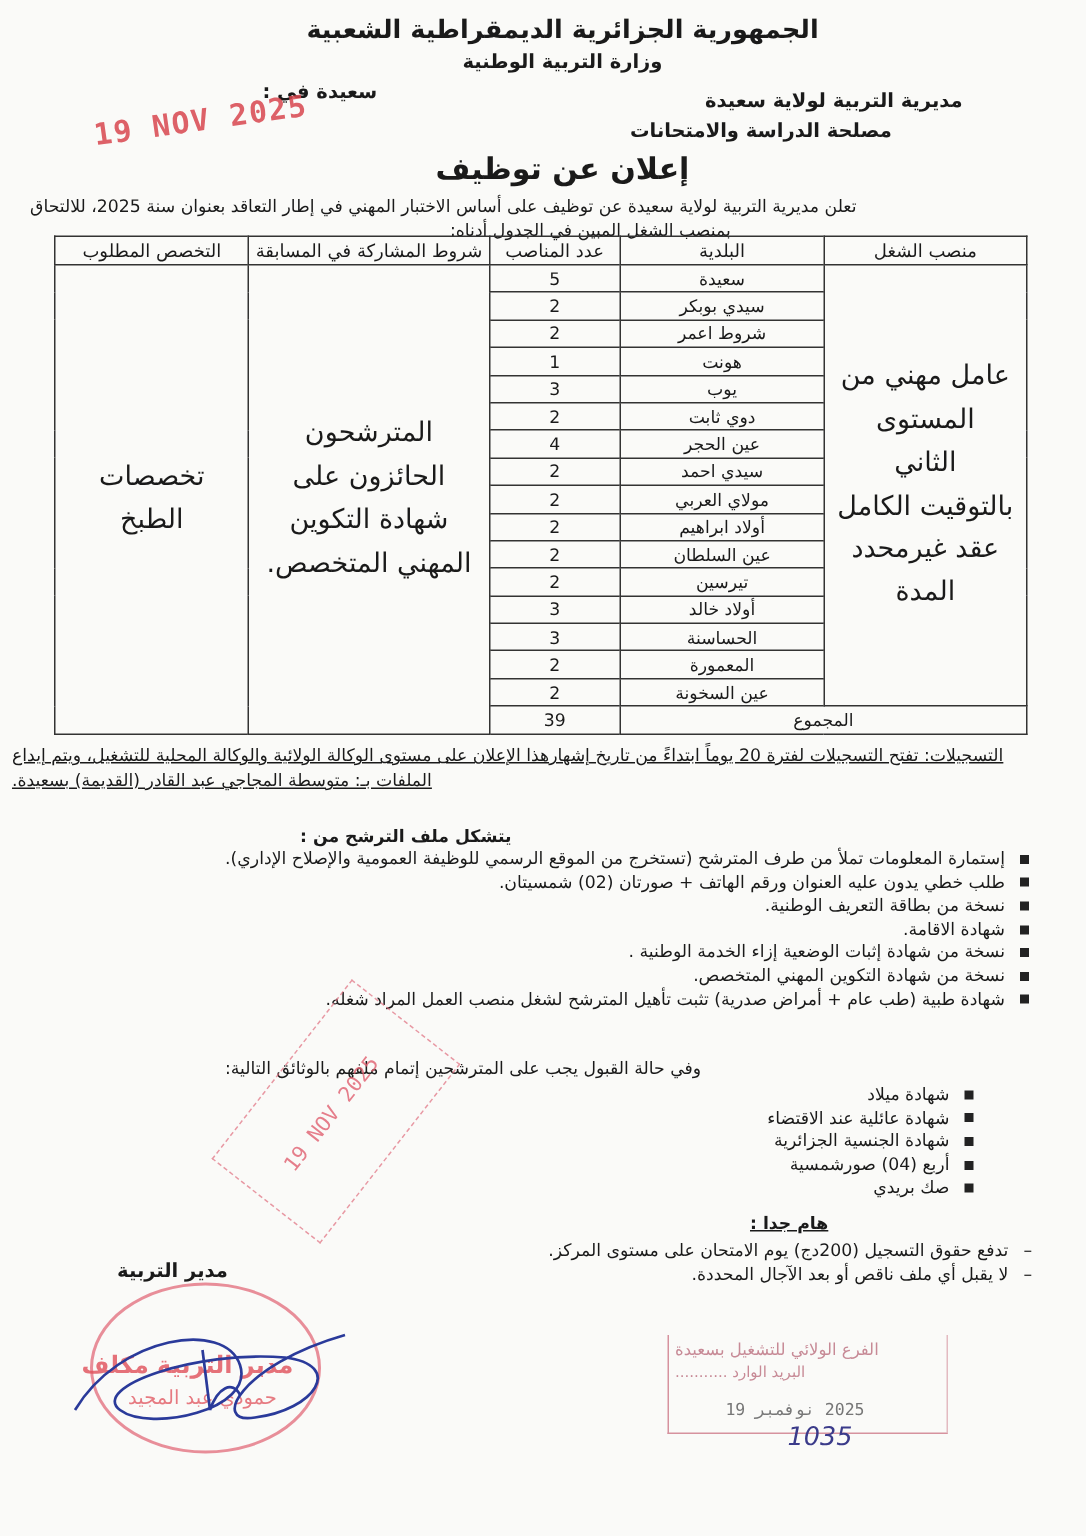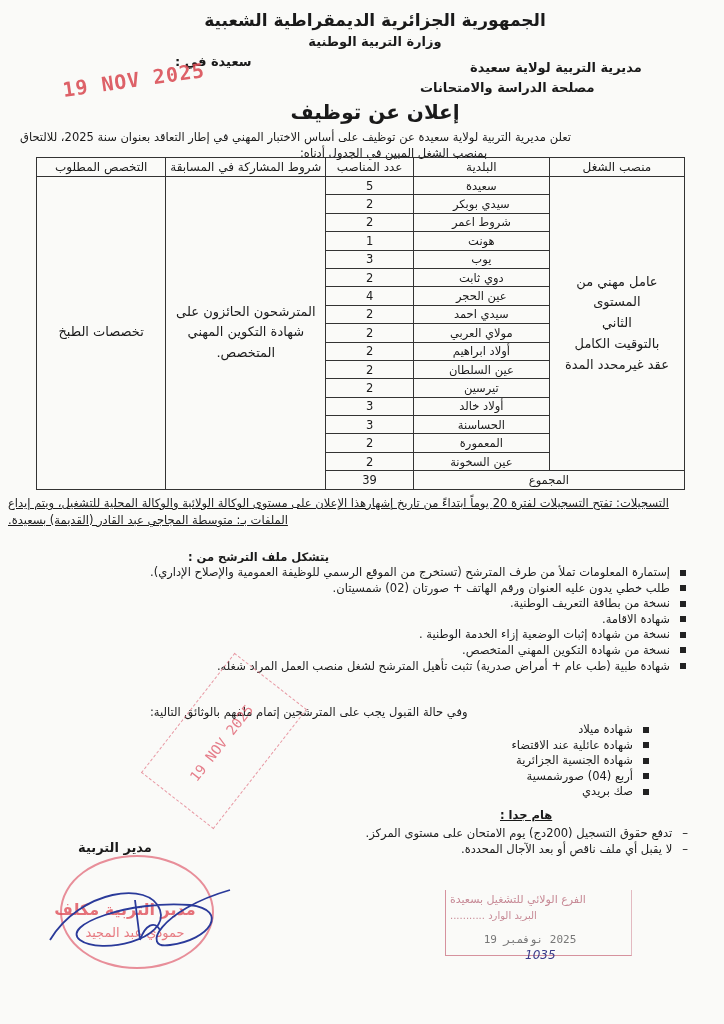--- a/index.html
+++ b/index.html
@@ -23,24 +23,24 @@
 
   table.main { position:absolute; left:36px; top:157px; width:649px; border-collapse:collapse; font-size:11.5px; direction:rtl; }
   table.main td, table.main th { border:1px solid #333; padding:0; text-align:center; vertical-align:middle; font-weight:normal; }
   table.main th { height:18px; font-size:12px;margin-top:28px; }
   table.main td.row { height:17.4px; }
   .col-post { width:135px; }
   .col-muni { width:136px; }
   .col-count { width:87px; }
   .col-cond { width:160px; }
   .col-spec { width:129px; }
-  .big-cell { font-size:13px; line-height:1.6; padding:13px 6px !important; }
+  .big-cell { font-size:18px; line-height:1.6; padding:13px 6px !important; }
 
   #reg-para { left:8px; top:495px; width:688px; font-size:11.5px; line-height:17px;text-decoration:underline; }
-  #file-heading { left:188px; top:550px; width:508px; font-size:11.5px; font-weight:bold; }
+  #file-heading { left:200px; top:550px; width:508px; font-size:11.5px; font-weight:bold; }
   ul.docs { position:absolute; margin:0; padding:0; list-style:none; direction:rtl; font-size:11.5px; }
   ul.docs li { height:15.6px; line-height:15.6px; white-space:nowrap; }
   ul.docs li .b { display:inline-block; width:6px; height:6px; background:#222; margin-left:10px; vertical-align:middle; }
   #docs-list { right:38px; top:565px; }
   #accept-heading { left:150px; top:705px; width:558px; font-size:11.5px; }
   #accept-list { right:75px; top:722px; }
   #important { left:500px; top:808px; width:205px; font-size:11.5px; font-weight:bold; text-decoration:underline; }
   ul.notes { position:absolute; margin:0; padding:0; list-style:none; direction:rtl; font-size:11.5px; right:36px; top:825px; }
   ul.notes li { height:16px; line-height:16px; white-space:nowrap; }
   ul.notes li .d { display:inline-block; margin-left:10px; }
@@ -50,21 +50,21 @@
   #round-seal { left:60px; top:855px; width:150px; height:110px; }
   #seal-text { left:30px; top:900px; width:190px; font-size:16px; font-weight:bold; color:#e0505a; opacity:.8; }
   #seal-name { left:60px; top:925px; width:150px; font-size:13px; color:#e0505a; opacity:.75; }
   #signature { left:40px; top:870px; width:200px; height:90px; }
   #rect-stamp { left:148px; top:695px; width:150px; height:90px; border:1.5px dashed #e07080; transform:rotate(-52deg); opacity:.7; }
   #rect-stamp-date { left:175px; top:735px; font-size:14px; transform:rotate(-52deg); color:#e06070; opacity:.8; font-family:"DejaVu Sans Mono", monospace; }
   #recv-stamp { left:445px; top:890px; width:185px; height:65px; border-bottom:1.5px solid #d0808f; border-left:1.5px solid #d0808f; border-right:1px solid #e0b0b8; opacity:.85; }
   #recv-line1 { left:450px; top:893px; width:178px; font-size:11px; color:#c78a96; }
   #recv-line2 { left:450px; top:910px; width:178px; font-size:10px; color:#c78a96; }
   #recv-date { left:480px; top:933px; width:100px; font-size:11px; color:#777; font-family:"DejaVu Sans Mono", monospace; }
-  #recv-num { left:525px; top:948px; font-size:12px; color:#3b3b8a; font-style:italic; }
+  #recv-num { left:525px; top:948px; font-size:17px; color:#3b3b8a; font-style:italic; }
 </style>
 </head>
 <body>
 
 <div class="page">
 
   <div id="republic" class="abs c rtl">الجمهورية الجزائرية الديمقراطية الشعبية</div>
   <div id="ministry" class="abs c rtl">وزارة التربية الوطنية</div>
   <div id="saida-date" class="abs r rtl">سعيدة في :</div>
   <div id="directorate" class="abs r rtl">مديرية التربية لولاية سعيدة</div>

